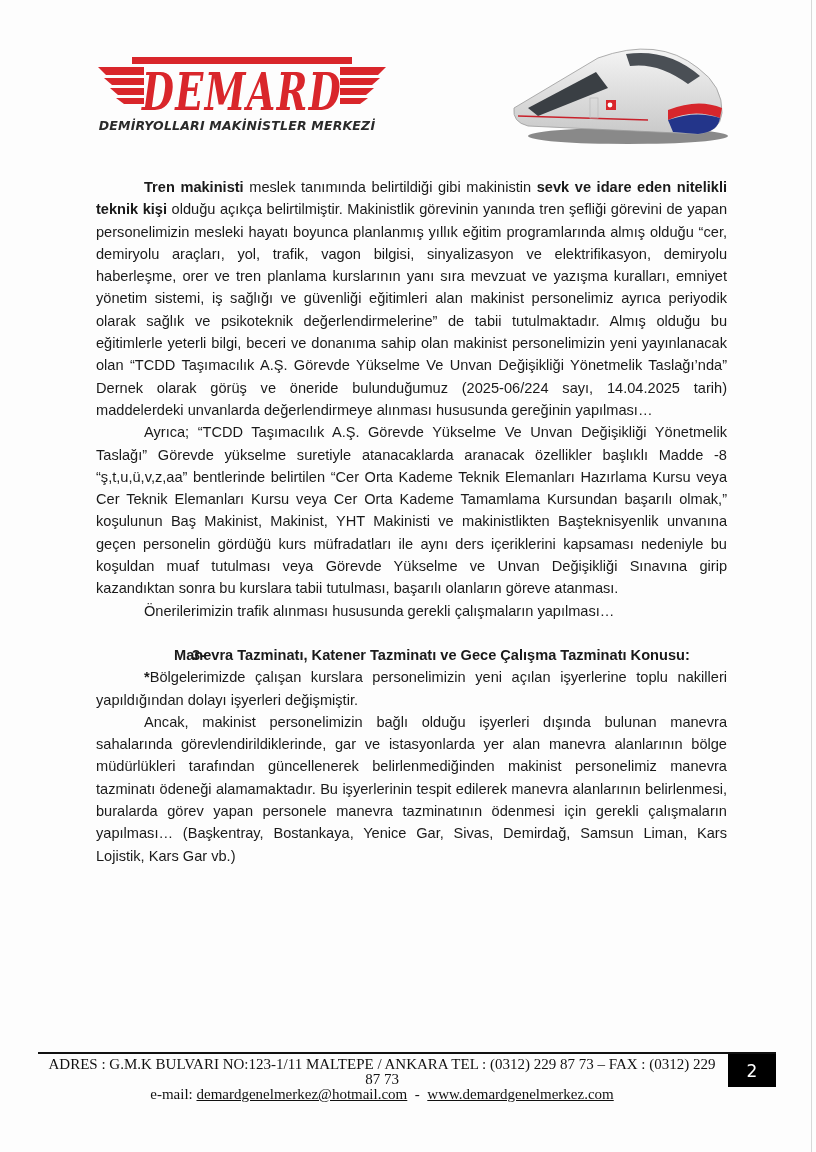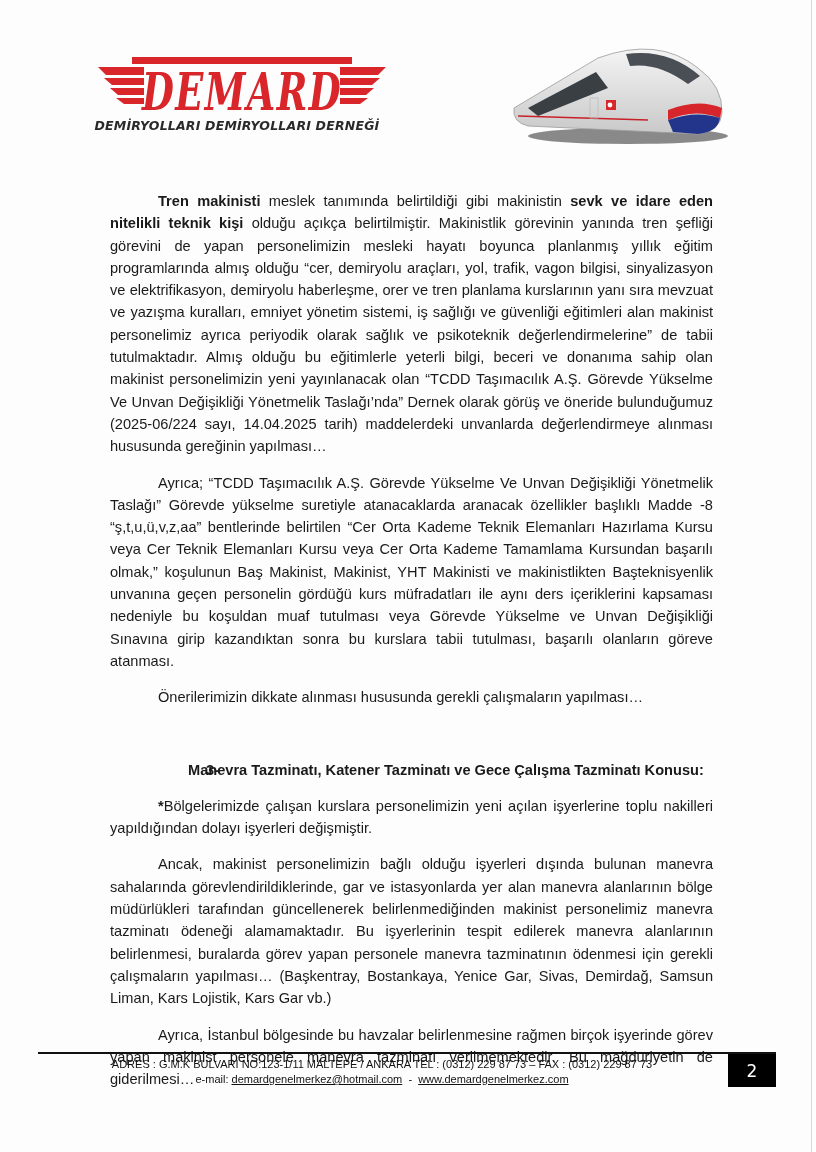--- a/index.html
+++ b/index.html
@@ -57,21 +57,21 @@
     .content {
       position: absolute;
       left: 96px;
       top: 176px;
       width: 631px;
       font-size: 14.6px;
       line-height: 22.3px;
       text-align: justify;
     }
     .content p {
-      margin: 14px;
+      margin: 0;
       text-indent: 48px;
     }
     .content b { font-weight: bold; }
     .gap { height: 22px; }
     .section-heading {
       position: relative;
       margin: 0 0 0 -30px;
       font-weight: bold;
       text-indent: 0;
     }
@@ -87,22 +87,22 @@
       width: 738px;
       height: 2px;
       background: #111;
     }
     .footer {
       position: absolute;
       left: 40px;
       top: 1057px;
       width: 684px;
       text-align: center;
-      font-family: Liberation Sans, sans-serif;
-      font-size: 11px;
+      font-family: Liberation Serif, serif;
+      font-size: 15px;
       line-height: 15px;
       color: #111;
     }
     .footer a {
       color: #111;
       text-decoration: underline;
     }
     .page-num {
       position: absolute;
       left: 728px;
@@ -134,21 +134,21 @@
 
       <polygon points="294,12 248,12 248,20 286,20"></polygon>
       <polygon points="288,23 248,23 248,30 280,30"></polygon>
       <polygon points="282,33 248,33 248,40 274,40"></polygon>
       <polygon points="276,43 248,43 248,49 268,49"></polygon>
 
       <rect x="40" y="2" width="220" height="7"></rect>
     </g>
     <text x="150" y="55" text-anchor="middle" font-family="DejaVu Serif, serif" font-weight="bold" font-size="52" fill="#d9262b" letter-spacing="2" textLength="200" lengthAdjust="spacingAndGlyphs">DEMARD</text>
   </svg>
-  <div class="logo-sub l1">DEMİRYOLLARI DEMİRYOLLARI DERNEĞİ</div>
+  <div class="logo-sub l1">DEMİRYOLLARI MAKİNİSTLER MERKEZİ</div>
 </div>
 
 <div class="train">
   <svg width="225" height="122" viewBox="0 0 225 122">
     <defs>
       <linearGradient id="body" x1="0" y1="0" x2="0" y2="1">
         <stop offset="0" stop-color="#f4f4f4"></stop>
         <stop offset="1" stop-color="#c9c9c9"></stop>
       </linearGradient>
     </defs>
@@ -170,30 +170,29 @@
 
     <rect x="82" y="70" width="8" height="20" fill="none" stroke="#bdbdbd" stroke-width="0.8"></rect>
   </svg>
 </div>
 
 <div class="content">
   <p>
     <b>Tren makinisti</b><span> meslek tanımında belirtildiği gibi makinistin </span><b>sevk ve idare eden nitelikli teknik kişi</b><span> olduğu açıkça belirtilmiştir. Makinistlik görevinin yanında tren şefliği görevini de yapan personelimizin mesleki hayatı boyunca planlanmış yıllık eğitim programlarında almış olduğu “cer, demiryolu araçları, yol, trafik, vagon bilgisi, sinyalizasyon ve elektrifikasyon, demiryolu haberleşme, orer ve tren planlama kurslarının yanı sıra mevzuat ve yazışma kuralları, emniyet yönetim sistemi, iş sağlığı ve güvenliği eğitimleri alan makinist personelimiz ayrıca periyodik olarak sağlık ve psikoteknik değerlendirmelerine” de tabii tutulmaktadır. Almış olduğu bu eğitimlerle yeterli bilgi, beceri ve donanıma sahip olan makinist personelimizin yeni yayınlanacak olan “TCDD Taşımacılık A.Ş. Görevde Yükselme Ve Unvan Değişikliği Yönetmelik Taslağı’nda” Dernek olarak görüş ve öneride bulunduğumuz (2025-06/224 sayı, 14.04.2025 tarih) maddelerdeki unvanlarda değerlendirmeye alınması hususunda gereğinin yapılması…</span>
   </p>
   <p>Ayrıca; “TCDD Taşımacılık A.Ş. Görevde Yükselme Ve Unvan Değişikliği Yönetmelik Taslağı” Görevde yükselme suretiyle atanacaklarda aranacak özellikler başlıklı Madde -8 “ş,t,u,ü,v,z,aa” bentlerinde belirtilen “Cer Orta Kademe Teknik Elemanları Hazırlama Kursu veya Cer Teknik Elemanları Kursu veya Cer Orta Kademe Tamamlama Kursundan başarılı olmak,” koşulunun Baş Makinist, Makinist, YHT Makinisti ve makinistlikten Başteknisyenlik unvanına geçen personelin gördüğü kurs müfradatları ile aynı ders içeriklerini kapsaması nedeniyle bu koşuldan muaf tutulması veya Görevde Yükselme ve Unvan Değişikliği Sınavına girip kazandıktan sonra bu kurslara tabii tutulması, başarılı olanların göreve atanması.</p>
-  <p>Önerilerimizin dikkate alınması hususunda gerekli çalışmaların yapılması…</p>
+  <p>Önerilerimizin trafik alınması hususunda gerekli çalışmaların yapılması…</p>
 
   <div class="gap"></div>
 
   <p class="section-heading">
     <span class="num">3-</span><span>Manevra Tazminatı, Katener Tazminatı ve Gece Çalışma Tazminatı Konusu:</span>
   </p>
   <p><b>*</b><span>Bölgelerimizde çalışan kurslara personelimizin yeni açılan işyerlerine toplu nakilleri yapıldığından dolayı işyerleri değişmiştir.</span></p>
   <p>Ancak, makinist personelimizin bağlı olduğu işyerleri dışında bulunan manevra sahalarında görevlendirildiklerinde, gar ve istasyonlarda yer alan manevra alanlarının bölge müdürlükleri tarafından güncellenerek belirlenmediğinden makinist personelimiz manevra tazminatı ödeneği alamamaktadır. Bu işyerlerinin tespit edilerek manevra alanlarının belirlenmesi, buralarda görev yapan personele manevra tazminatının ödenmesi için gerekli çalışmaların yapılması… (Başkentray, Bostankaya, Yenice Gar, Sivas, Demirdağ, Samsun Liman, Kars Lojistik, Kars Gar vb.)</p>
-  <p>Ayrıca, İstanbul bölgesinde bu havzalar belirlenmesine rağmen birçok işyerinde görev yapan makinist personele manevra tazminatı verilmemektedir. Bu mağduriyetin de giderilmesi…</p>
 </div>
 
 <div class="footer-rule"></div>
 <div class="footer">
   <div>ADRES  :  G.M.K BULVARI   NO:123-1/11 MALTEPE  / ANKARA    TEL : (0312) 229 87 73 –  FAX :  (0312) 229 87 73</div>
   <div>
     <span>e-mail: </span><a>demardgenelmerkez@hotmail.com</a><span style="white-space:pre">  -  </span><a>www.demardgenelmerkez.com</a>
   </div>
 </div>
 <div class="page-num">2</div>

